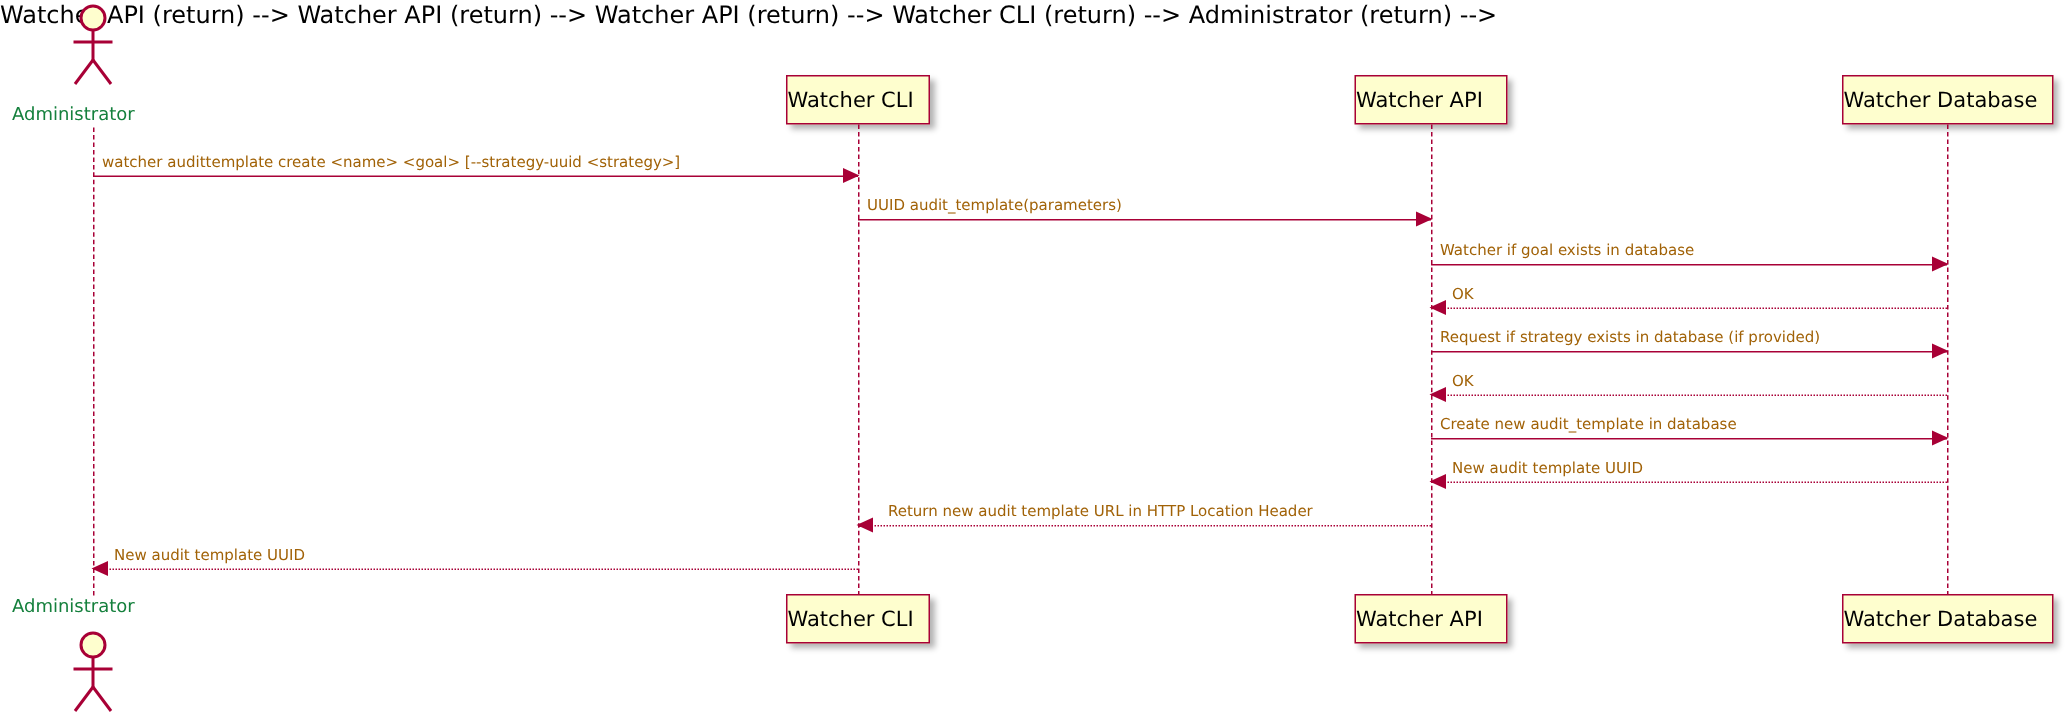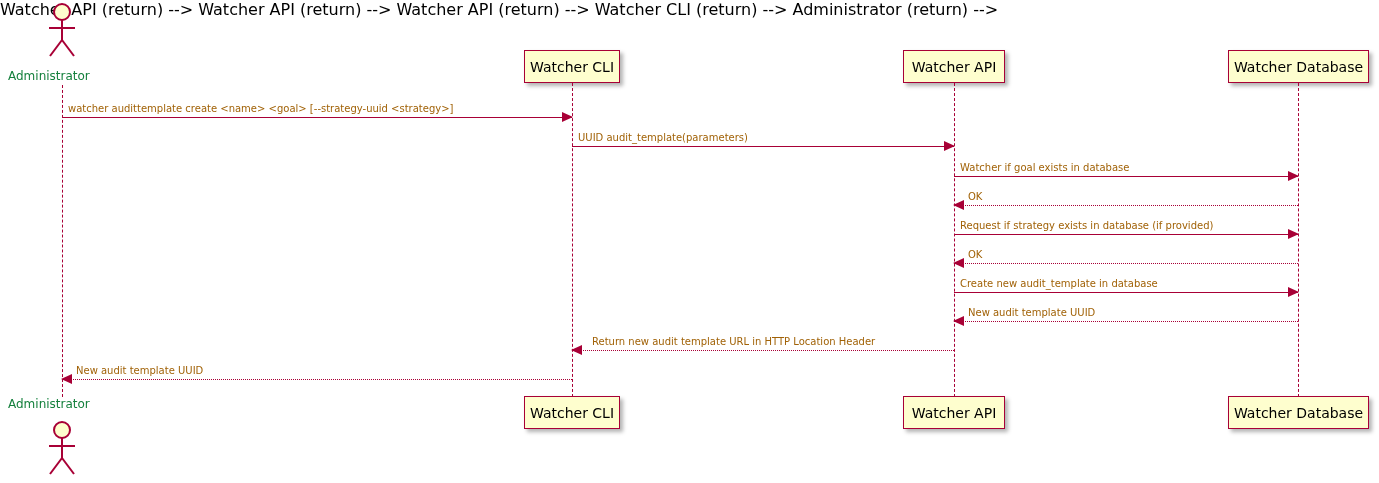--- a/index.html
+++ b/index.html
@@ -21,21 +21,20 @@
 
   
   .participant-box {
     position: absolute;
     background: #FEFECE;
     border: 1.5px solid #A80036;
     box-shadow: 3px 3px 4px rgba(0,0,0,0.30);
     box-sizing: border-box;
     display: flex;
     align-items: center;
-    justify-content: center;
     font-size: 14px;
     color: #000000;
     white-space: nowrap;
   }
 
   
   .actor {
     position: absolute;
     width: 40px;
     height: 56px;

